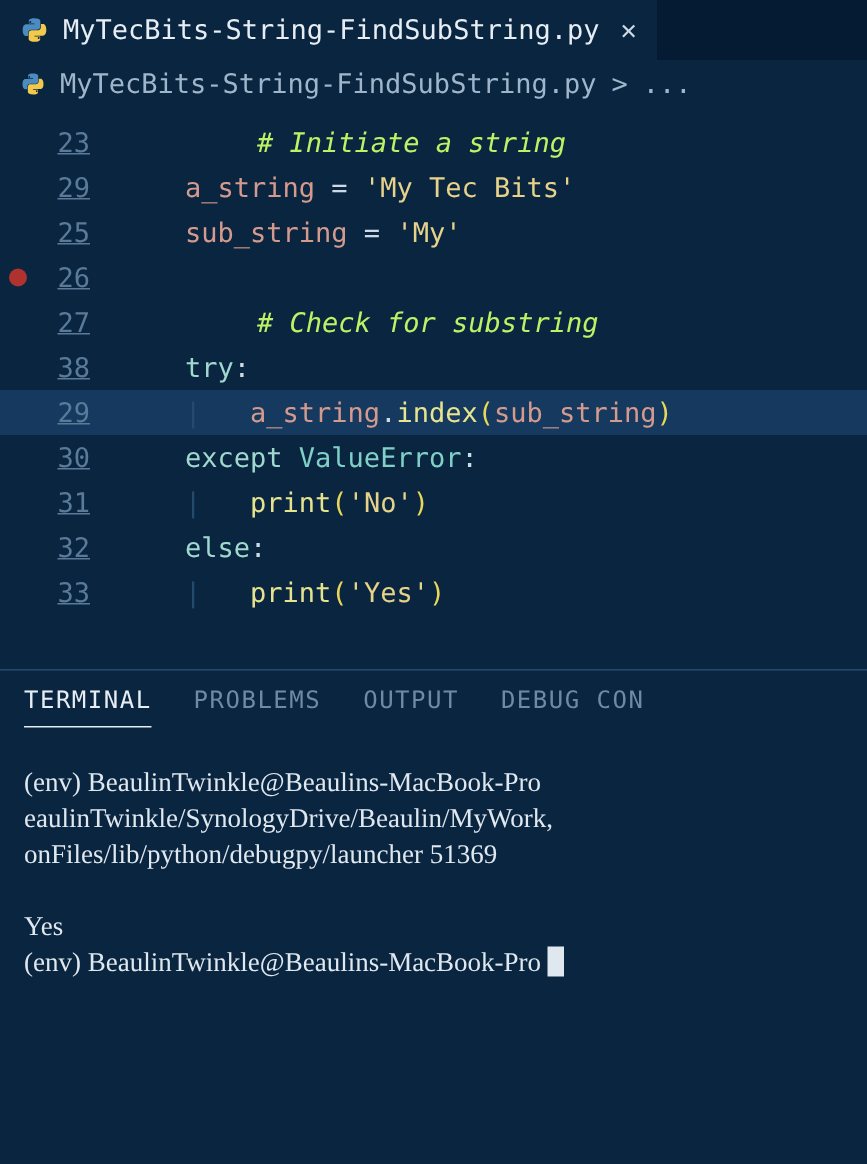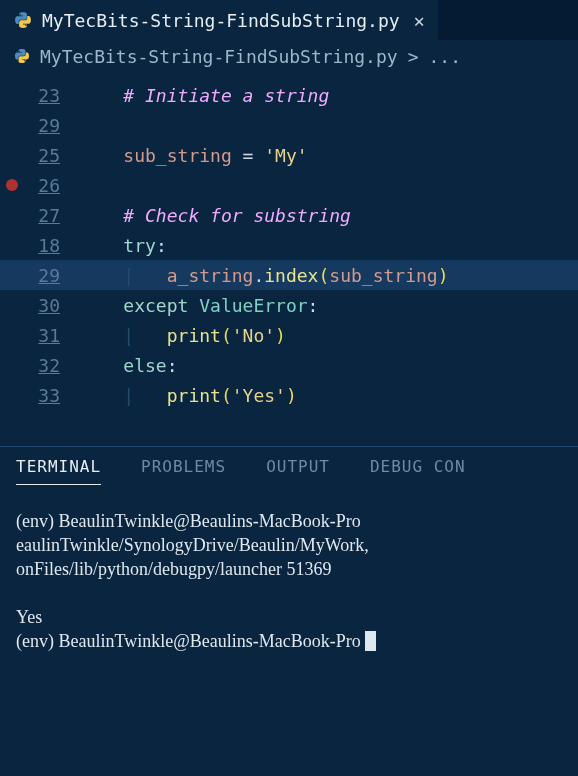--- a/index.html
+++ b/index.html
@@ -68,39 +68,39 @@
     width: 12px;
     height: 12px;
     border-radius: 50%;
     background: #b0322f;
   }
   .code { flex: 1; }
   .line.highlight { background: #163a5f; }
   .indent-guide {
     color: #234b6e;
   }
-  .tok-comment { color: #f0abfc; font-style: italic; }
+  .tok-comment { color: #bef264; font-style: italic; margin-left: 48px; }
   .tok-var { color: #d49a8e; }
   .tok-op { color: #cdd9e5; }
   .tok-string { color: #e6d28a; }
   .tok-keyword { color: #a0d8ce; }
   .tok-punc { color: #cdd9e5; }
   .tok-func { color: #e8e490; }
   .tok-paren { color: #e8d85a; }
   .tok-class { color: #7fd1c7; }
   .tfunc { color: #e6e38f; }
 
   .panel {
     margin-top: 36px;
     border-top: 1px solid #234b6e;
     padding: 10px 16px 0 16px;
   }
   .panel-tabs {
     display: flex;
-    gap: 40px;
+    gap: 28px;
     font-size: 16px;
     letter-spacing: 1px;
     color: #6f8ba3;
     padding-bottom: 6px;
   }
   .panel-tab { cursor: pointer; padding-bottom: 8px; }
   .panel-tab.active {
     color: #e6edf3;
     border-bottom: 1px solid #e6edf3;
   }
@@ -144,25 +144,25 @@
         <path fill="#f2c94c" d="M16.1 30c7 0 6.6-3 6.6-3v-3.2H16v-1h9.5S30 23.4 30 16.1 26 9 26 9h-2.4v3.4s.1 4-4 4h-6.7s-3.8-.1-3.8 3.7v6.3S8.5 30 16.1 30zm4.9-3.3a1.2 1.2 0 1 1 0-2.4 1.2 1.2 0 0 1 0 2.4z"></path>
       </svg>
   </span>
   <span>MyTecBits-String-FindSubString.py</span>
   <span class="sep">&gt;</span>
   <span class="more">...</span>
 </div>
 
 <div class="editor" id="editor">
     <div class="line"><div class="gutter">23</div><div class="code"><span>    </span><span class="tok-comment"># Initiate a string</span></div></div>
-    <div class="line"><div class="gutter">29</div></div>
+    <div class="line"><div class="gutter">29</div><div class="code"><span>    </span><span class="tok-var">a_string</span><span> </span><span class="tok-op">=</span><span> </span><span class="tok-string">'My Tec Bits'</span></div></div>
     <div class="line"><div class="gutter">25</div><div class="code"><span>    </span><span class="tok-var">sub_string</span><span> </span><span class="tok-op">=</span><span> </span><span class="tok-string">'My'</span></div></div>
     <div class="line"><div class="gutter">26<span class="breakpoint"></span></div><div class="code"></div></div>
     <div class="line"><div class="gutter">27</div><div class="code"><span>    </span><span class="tok-comment"># Check for substring</span></div></div>
-    <div class="line"><div class="gutter">18</div><div class="code"><span>    </span><span class="tok-keyword">try</span><span class="tok-punc">:</span></div></div>
+    <div class="line"><div class="gutter">38</div><div class="code"><span>    </span><span class="tok-keyword">try</span><span class="tok-punc">:</span></div></div>
     <div class="line highlight"><div class="gutter">29</div><div class="code"><span>    </span><span class="indent-guide">|</span><span>   </span><span class="tok-var">a_string</span><span class="tok-punc">.</span><span class="tok-func">index</span><span class="tok-paren">(</span><span class="tok-var">sub_string</span><span class="tok-paren">)</span></div></div>
     <div class="line"><div class="gutter">30</div><div class="code"><span>    </span><span class="tok-keyword">except</span><span> </span><span class="tok-class">ValueError</span><span class="tok-punc">:</span></div></div>
     <div class="line"><div class="gutter">31</div><div class="code"><span>    </span><span class="indent-guide">|</span><span>   </span><span class="tfunc">print</span><span class="tok-paren">(</span><span class="tok-string">'No'</span><span class="tok-paren">)</span></div></div>
     <div class="line"><div class="gutter">32</div><div class="code"><span>    </span><span class="tok-keyword">else</span><span class="tok-punc">:</span></div></div>
     <div class="line"><div class="gutter">33</div><div class="code"><span>    </span><span class="indent-guide">|</span><span>   </span><span class="tfunc">print</span><span class="tok-paren">(</span><span class="tok-string">'Yes'</span><span class="tok-paren">)</span></div></div>
   </div>
 
 <div class="panel">
   <div class="panel-tabs">
     <div class="panel-tab active">TERMINAL</div>

